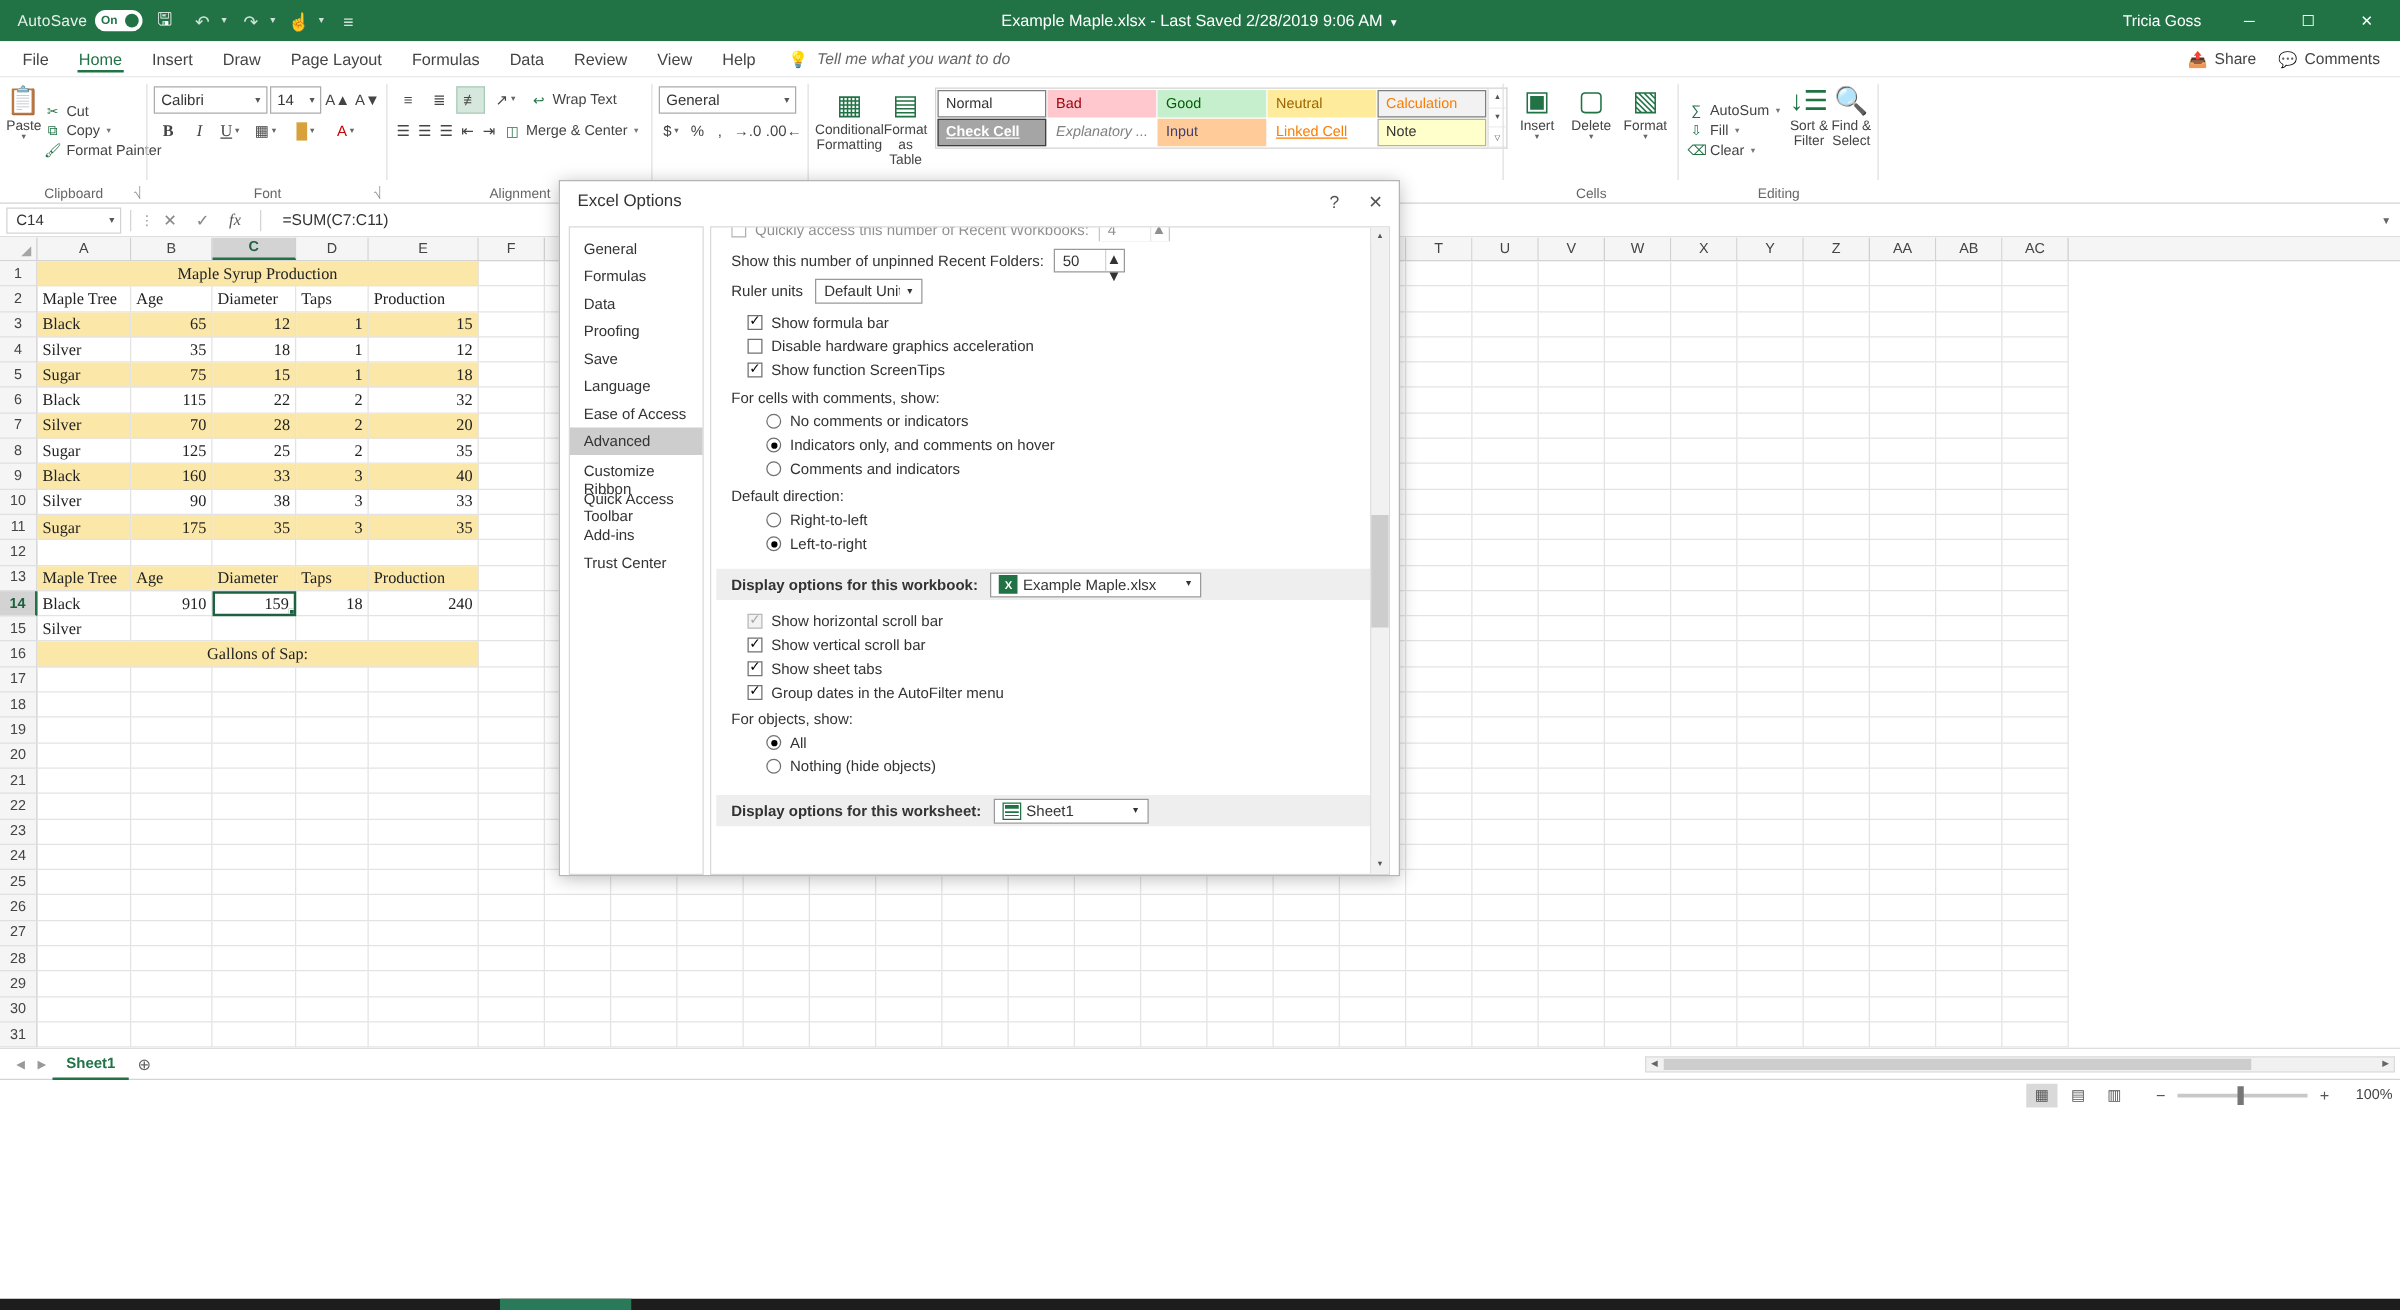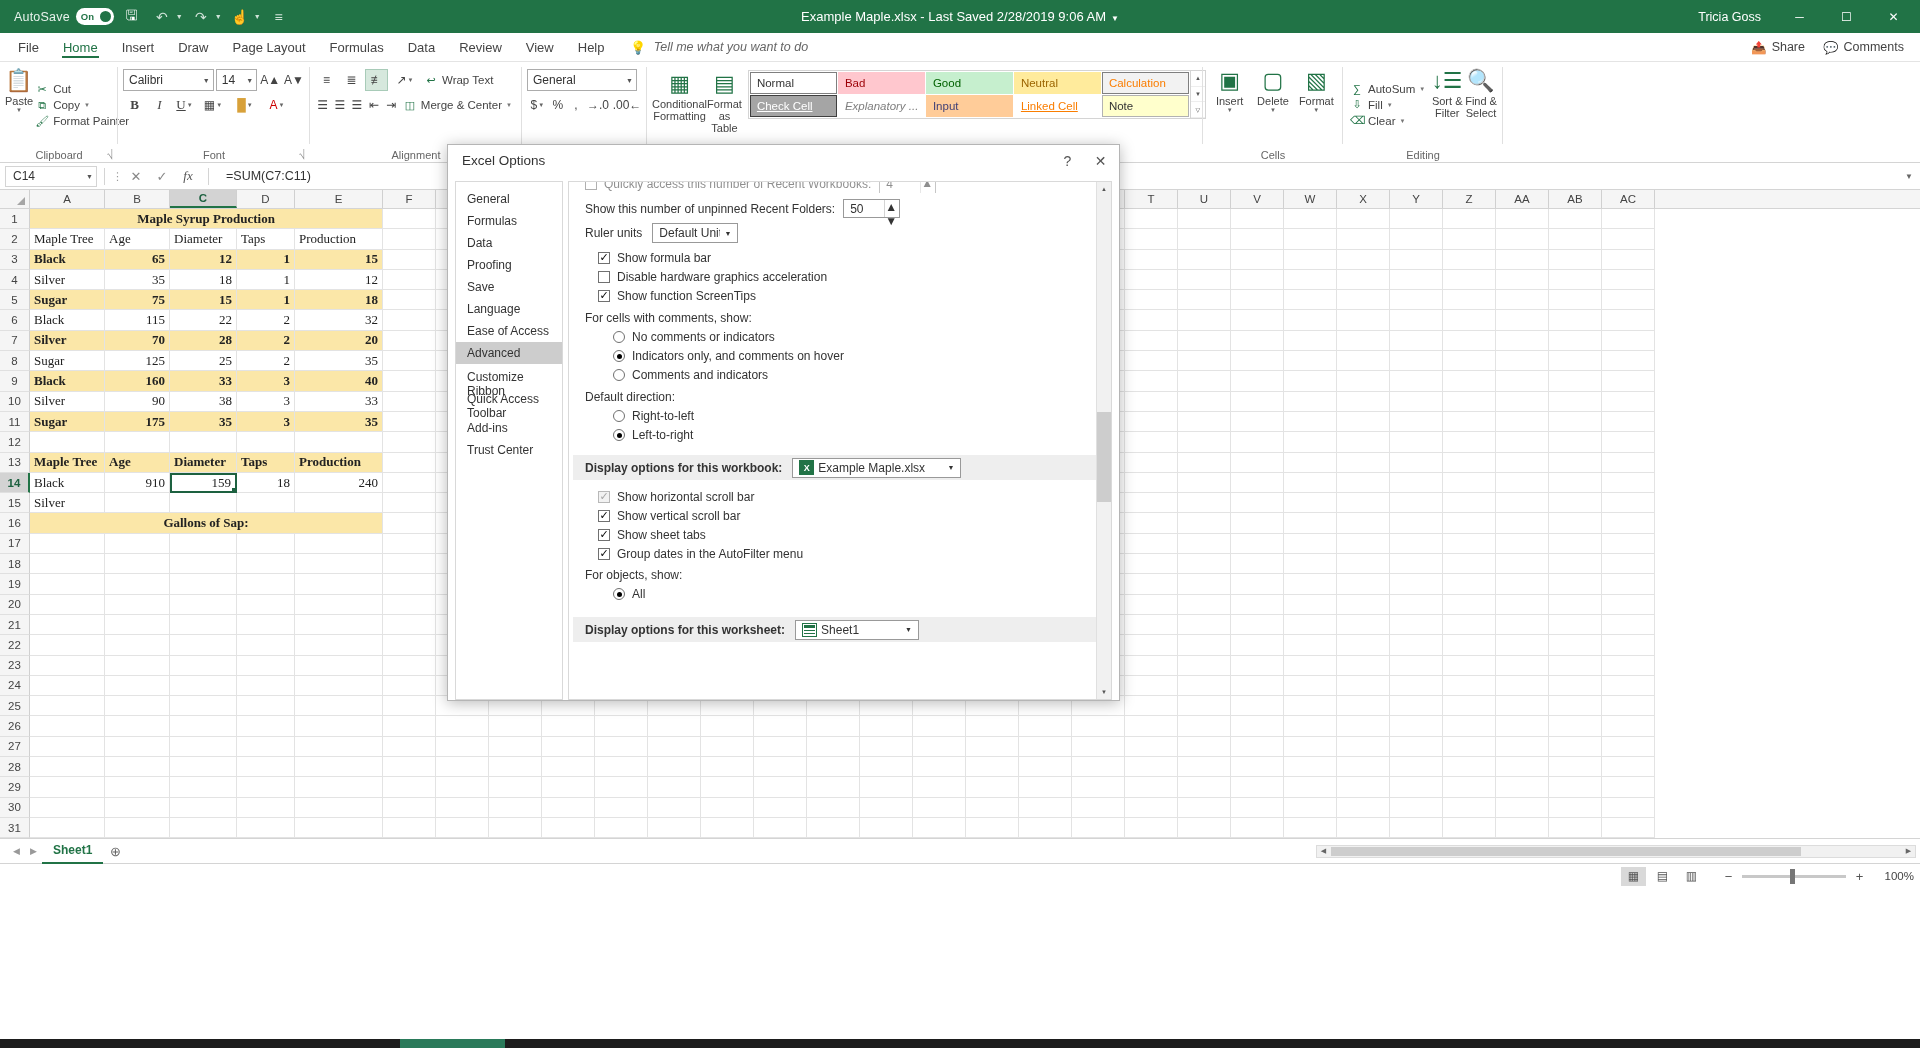--- a/index.html
+++ b/index.html
@@ -178,21 +178,21 @@
   .rh.sel { background: #d3d3d3; color: #1d6140; font-weight: bold; border-right: 2px solid #217346; }
   #cells { flex: 1; }
   .grow { display: flex; height: 20.3px; }
   .gc {
     border-right: 1px solid #e3e3e3; border-bottom: 1px solid #e3e3e3;
     display: flex; align-items: center; font-size: 13px; color: #222;
     padding: 0 4px; overflow: hidden; white-space: nowrap;
     font-family: "Liberation Serif", serif;
   }
   .gc.r { justify-content: flex-end; }
-  .band { background: #fbe7a8; font-weight: bold; }
+  .band { background: #fbe7a8; }
   .gc.selbox {
     border: 2px solid #1d6140; position: relative;
   }
   .gc.selbox::after {
     content: ""; position: absolute; right: -3px; bottom: -3px; width: 5px; height: 5px;
     background: #1d6140; border: 1px solid #fff;
   }
   .gc.merged { justify-content: center; }
 
   
@@ -555,21 +555,21 @@
         <span class="bi">▤</span>
         <span class="bl">Format as Table</span>
       </div>
       <div class="stylegal" style="margin-left:6px;margin-top:2px">
         <div class="stylegrid" id="stylegrid">
             <div class="scell" style="background: rgb(255, 255, 255); color: rgb(51, 51, 51); border: 1px solid rgb(127, 127, 127);">Normal</div>
             <div class="scell" style="background: rgb(255, 199, 206); color: rgb(156, 0, 6); border: 1px solid transparent;">Bad</div>
             <div class="scell" style="background: rgb(198, 239, 206); color: rgb(0, 97, 0); border: 1px solid transparent;">Good</div>
             <div class="scell" style="background: rgb(255, 235, 156); color: rgb(156, 101, 0); border: 1px solid transparent;">Neutral</div>
             <div class="scell" style="background: rgb(242, 242, 242); color: rgb(250, 125, 0); border: 1px solid rgb(127, 127, 127);">Calculation</div>
-            <div class="scell" style="background: rgb(165, 165, 165); color: rgb(255, 255, 255); border: 1px solid rgb(63, 63, 63); font-weight: normal; text-decoration: underline;">Check Cell</div>
+            <div class="scell" style="background: rgb(165, 165, 165); color: rgb(255, 255, 255); border: 1px solid rgb(63, 63, 63); font-weight: bold; text-decoration: underline;">Check Cell</div>
             <div class="scell" style="background: rgb(255, 255, 255); color: rgb(127, 127, 127); border: 1px solid transparent; font-style: italic;">Explanatory ...</div>
             <div class="scell" style="background: rgb(255, 204, 153); color: rgb(63, 63, 118); border: 1px solid transparent;">Input</div>
             <div class="scell" style="background: rgb(255, 255, 255); color: rgb(250, 125, 0); border: 1px solid transparent; text-decoration: underline;">Linked Cell</div>
             <div class="scell" style="background: rgb(255, 255, 204); color: rgb(51, 51, 51); border: 1px solid rgb(178, 178, 178);">Note</div>
           </div>
         <div class="galscroll">
           <div>▲</div>
           <div>▼</div>
           <div>▽</div>
         </div>
@@ -1845,20 +1845,24 @@
               </div>
             </div>
         <div class="opt-row" style="margin-top:3px">
           <span class="opt-label">For objects, show:</span>
         </div>
         <div id="obj-radios">
               <div class="opt-row indent2">
                 <span class="rdo on"></span>
                 <span class="opt-label">All</span>
               </div>
+              <div class="opt-row indent2">
+                <span class="rdo"></span>
+                <span class="opt-label">Nothing (hide objects)</span>
+              </div>
             </div>
 
         <div class="sechdr" style="margin-top:14px">
           <span class="st">Display options for this worksheet:</span>
           <span class="selbox-dlg" style="width:124px">
             <span class="shicon"></span>
             <span class="sv">Sheet1</span>
             <span class="sa">▼</span>
           </span>
         </div>

